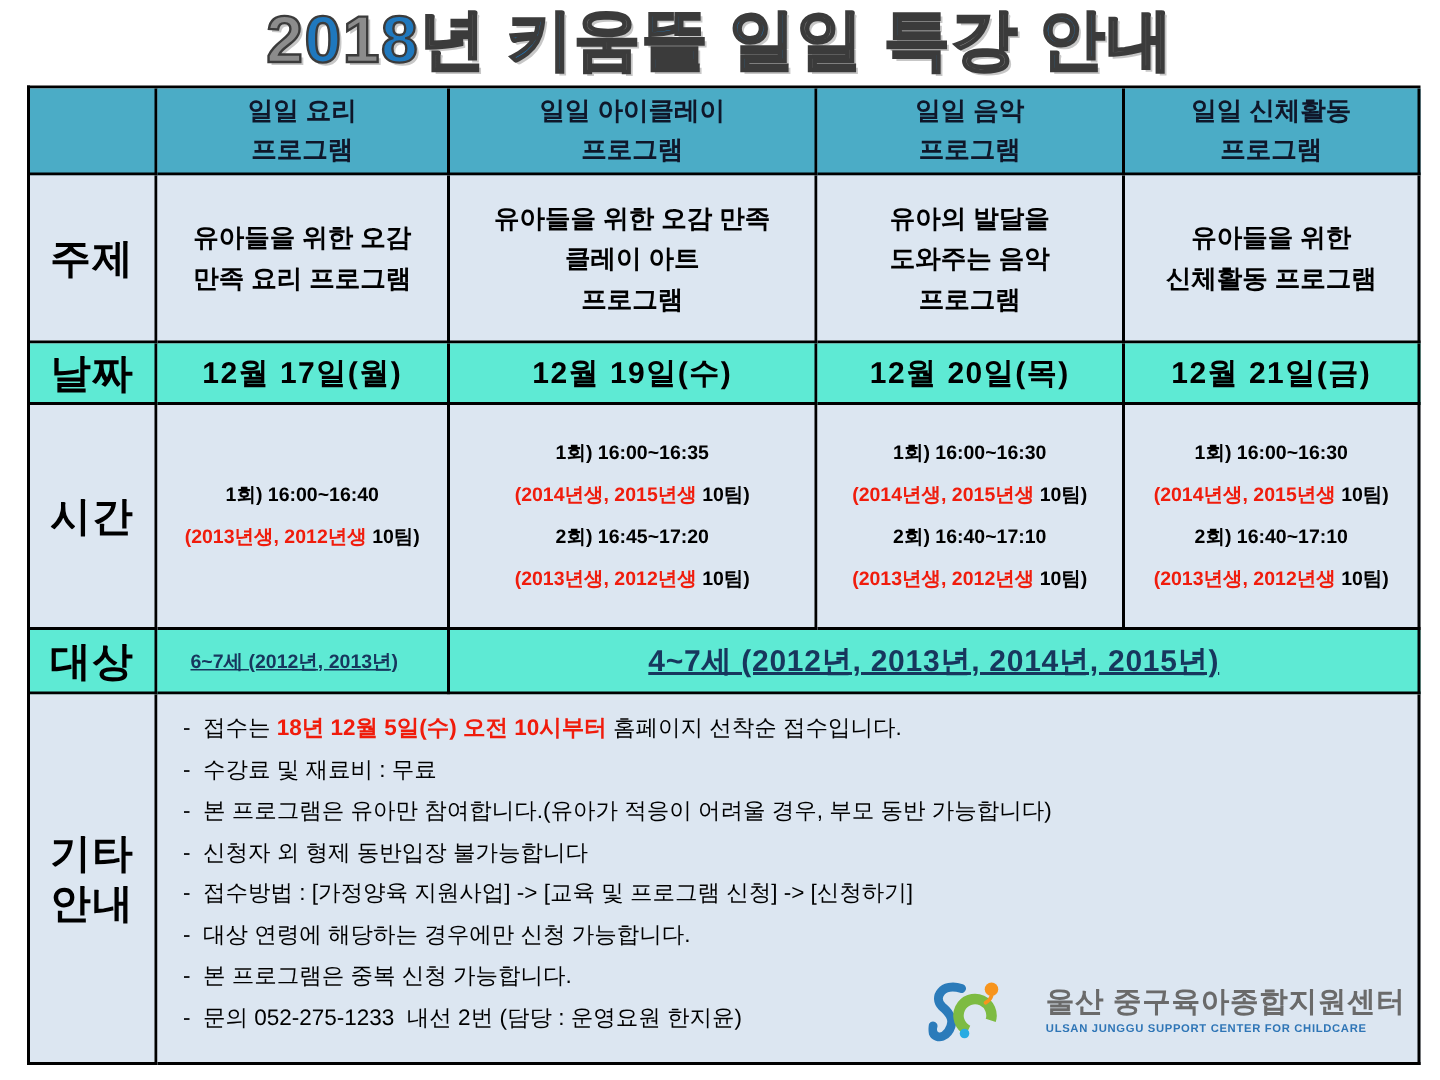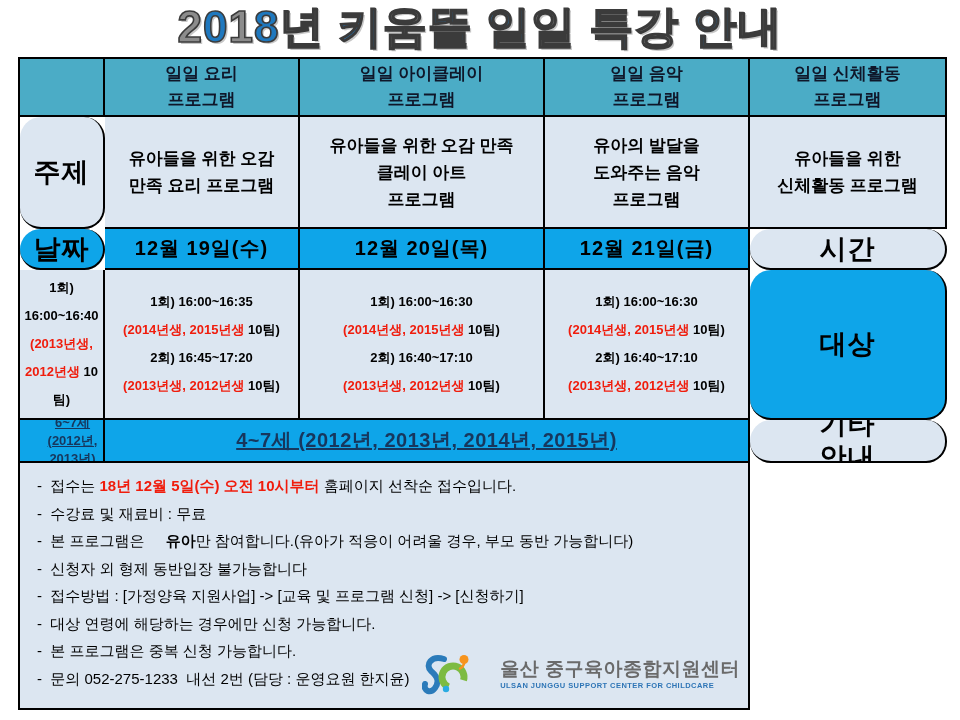--- a/index.html
+++ b/index.html
@@ -20,28 +20,28 @@
         display:grid;
         grid-template-columns:85px 195px 245px 205px 197px;
         grid-template-rows:58px 112px 41px 150px 43px 247px;
         border-left:2px solid #000;border-top:2px solid #000;}
   .cell{box-sizing:border-box;border-right:2px solid #000;border-bottom:2px solid #000;
         display:flex;flex-direction:column;justify-content:center;align-items:center;
         text-align:center;overflow:hidden;}
   .span3{grid-column:span 3;}
   .span4{grid-column:span 4;}
   .lightbg{background:#DCE6F1;}
-  .whitebg{background:#0ea5e9;}
+  .whitebg{background:#5eead4;}
 
   
   .hdr{background:#4BACC6;color:#0f172a;font-weight:bold;font-size:17px;}
   .hdr .rl{line-height:26px;}
 
   
-  .rowlabel{font-size:27px;font-weight:bold;letter-spacing:1px;border-radius:21px;}
+  .rowlabel{font-size:27px;font-weight:bold;letter-spacing:1px;}
   .rowlabel .rl{line-height:33px;}
 
   
   .topic{font-size:17px;font-weight:bold;}
   .topic .rl{line-height:27px;}
 
   
   .date{font-size:20px;font-weight:bold;letter-spacing:1px;}
 
   
@@ -113,20 +113,23 @@
       </div>
     <div class="cell lightbg topic">
         <div class="rl"><span>유아들을 위한</span></div>
         <div class="rl"><span>신체활동 프로그램</span></div>
       </div>
 
     <div class="cell whitebg rowlabel">
       <span>날짜</span>
     </div>
     <div class="cell whitebg date">
+      <span>12월 17일(월)</span>
+    </div>
+    <div class="cell whitebg date">
       <span>12월 19일(수)</span>
     </div>
     <div class="cell whitebg date">
       <span>12월 20일(목)</span>
     </div>
     <div class="cell whitebg date">
       <span>12월 21일(금)</span>
     </div>
 
     <div class="cell lightbg rowlabel">
@@ -165,21 +168,21 @@
       <span>4~7세 (2012년, 2013년, 2014년, 2015년)</span>
     </div>
 
     <div class="cell lightbg rowlabel">
         <div class="rl"><span>기타</span></div>
         <div class="rl"><span>안내</span></div>
       </div>
     <div class="cell lightbg etc-content span4">
       <div class="rl"><span>-  접수는 </span><span style="color: rgb(240, 28, 12); font-weight: bold;">18년 12월 5일(수) 오전 10시부터</span><span> 홈페이지 선착순 접수입니다.</span></div>
         <div class="rl"><span>-  수강료 및 재료비 : 무료</span></div>
-        <div class="rl"><span>-  본 프로그램은 </span><span style="font-weight: bold; margin-left: 17px;">유아</span><span>만 참여합니다.(유아가 적응이 어려울 경우, 부모 동반 가능합니다)</span></div>
+        <div class="rl"><span>-  본 프로그램은 </span><span style="font-weight: normal;">유아</span><span>만 참여합니다.(유아가 적응이 어려울 경우, 부모 동반 가능합니다)</span></div>
         <div class="rl"><span>-  신청자 외 형제 동반입장 불가능합니다</span></div>
         <div class="rl"><span>-  접수방법 : [가정양육 지원사업] -&gt; [교육 및 프로그램 신청] -&gt; [신청하기]</span></div>
         <div class="rl"><span>-  대상 연령에 해당하는 경우에만 신청 가능합니다.</span></div>
         <div class="rl"><span>-  본 프로그램은 중복 신청 가능합니다.</span></div>
         <div class="rl"><span>-  문의 052-275-1233  내선 2번 (담당 : 운영요원 한지윤)</span></div>
         <div class="logo">
         <svg width="52" height="46" viewBox="0 0 52 46" aria-hidden="true">
           <path d="M22 7 C9 3 3 13 9 19 C15 24 18 29 13 36 C8.5 42 1 39 3 32" fill="none" stroke="#2B7BBA" stroke-width="6" stroke-linecap="round"></path>
           <circle cx="31" cy="25" r="11" fill="none" stroke="#7DBB42" stroke-width="7" stroke-dasharray="50 20" transform="rotate(115 31 25)"></circle>
           <circle cx="24" cy="37" r="3.2" fill="#29ABE2"></circle>

